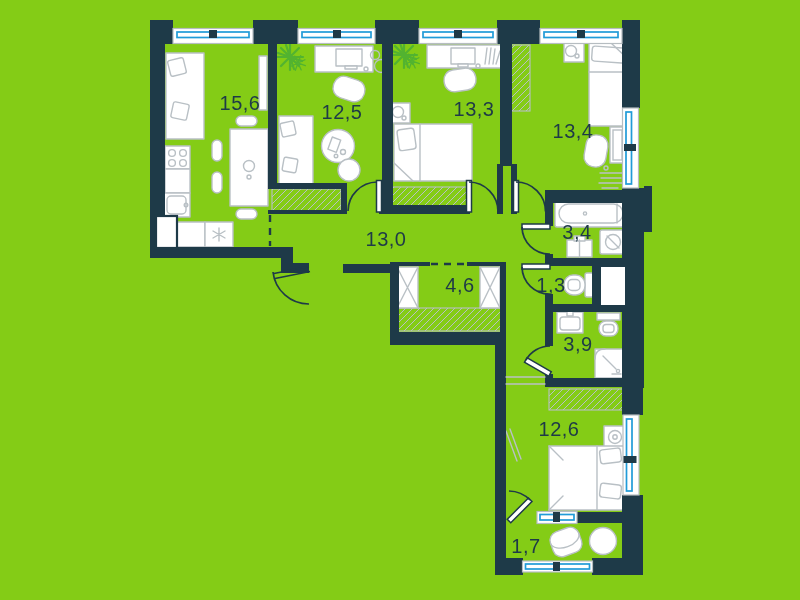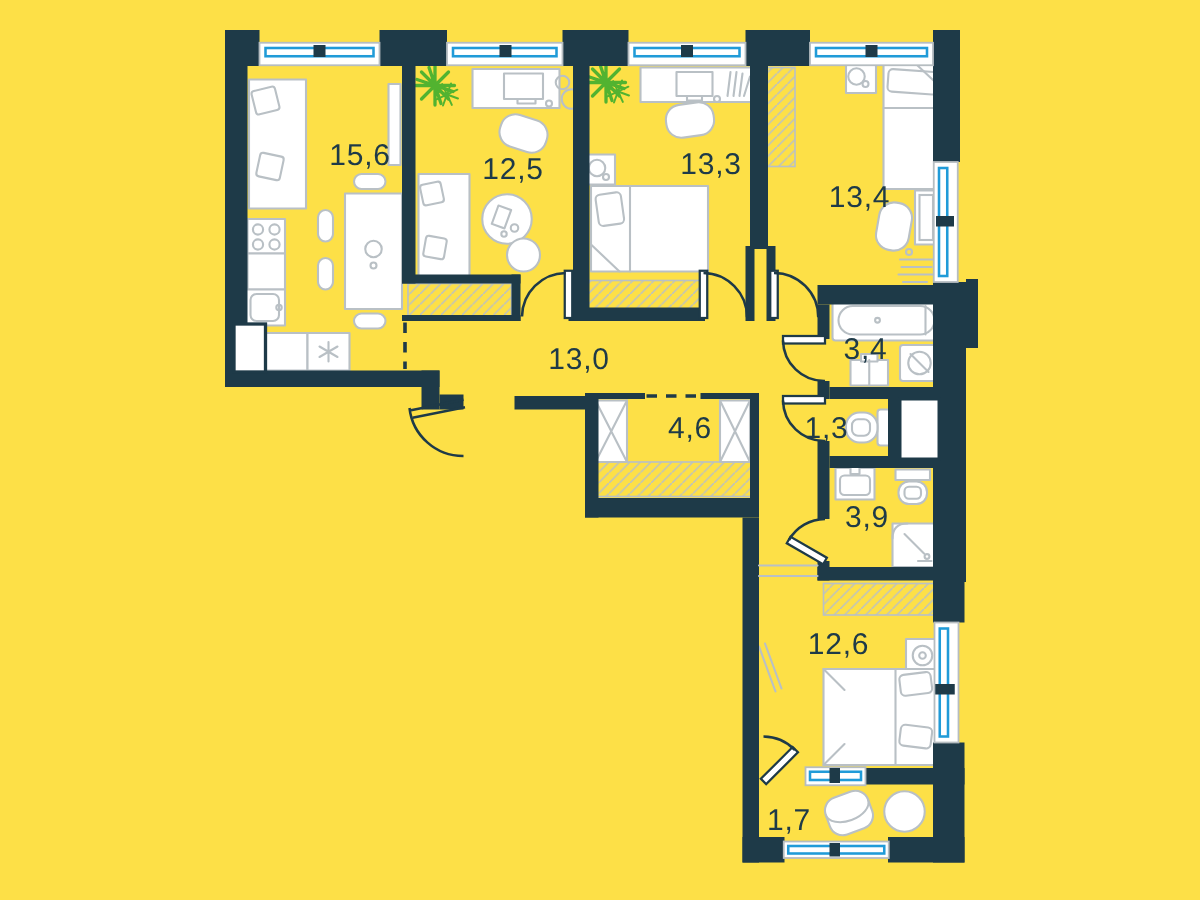--- a/index.html
+++ b/index.html
@@ -1,16 +1,16 @@
 <!DOCTYPE html>
 <html><head>
 <meta charset="utf-8">
 <style>
   html,body{margin:0;padding:0;background:#ffffff;}
-  .stage{position:relative;width:800px;height:600px;background:#fde047;overflow:hidden;}
+  .stage{position:relative;width:800px;height:600px;background:#84cc16;overflow:hidden;}
   svg{position:absolute;left:0;top:0;}
   .w{fill:#1e3a48;}
   .frame{fill:#ffffff;stroke:#b6bdc1;stroke-width:1.2;}
   .blue{fill:none;stroke:#209bd8;stroke-width:1.7;}
   .f{fill:#ffffff;stroke:#b9c0c5;stroke-width:1.4;stroke-linejoin:round;}
   .fl{fill:none;stroke:#b9c0c5;stroke-width:1.4;stroke-linecap:round;}
   .door{fill:none;stroke:#1e3a48;stroke-width:1.7;}
   .leaf{fill:#ffffff;stroke:#1e3a48;stroke-width:1.5;}
   .dash{stroke:#1e3a48;stroke-width:2.4;stroke-dasharray:7 6;fill:none;}
   .hatch{fill:url(#hatchp);stroke:#b9c0c5;stroke-width:1.1;}

